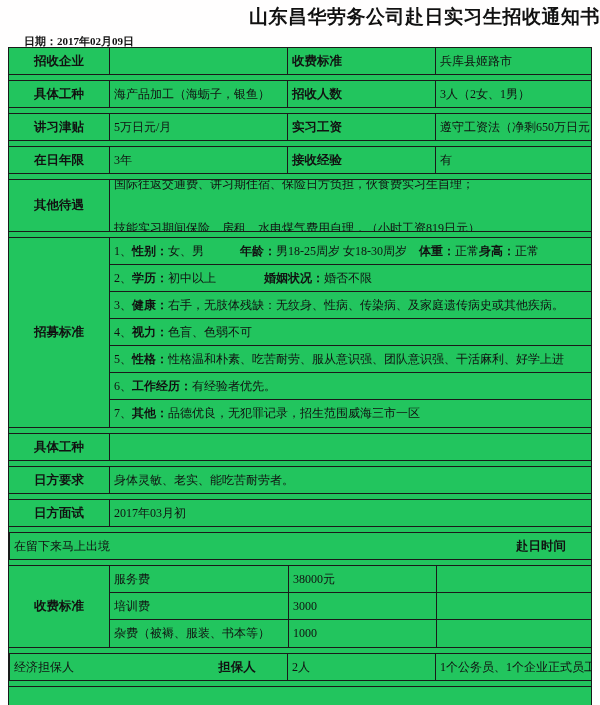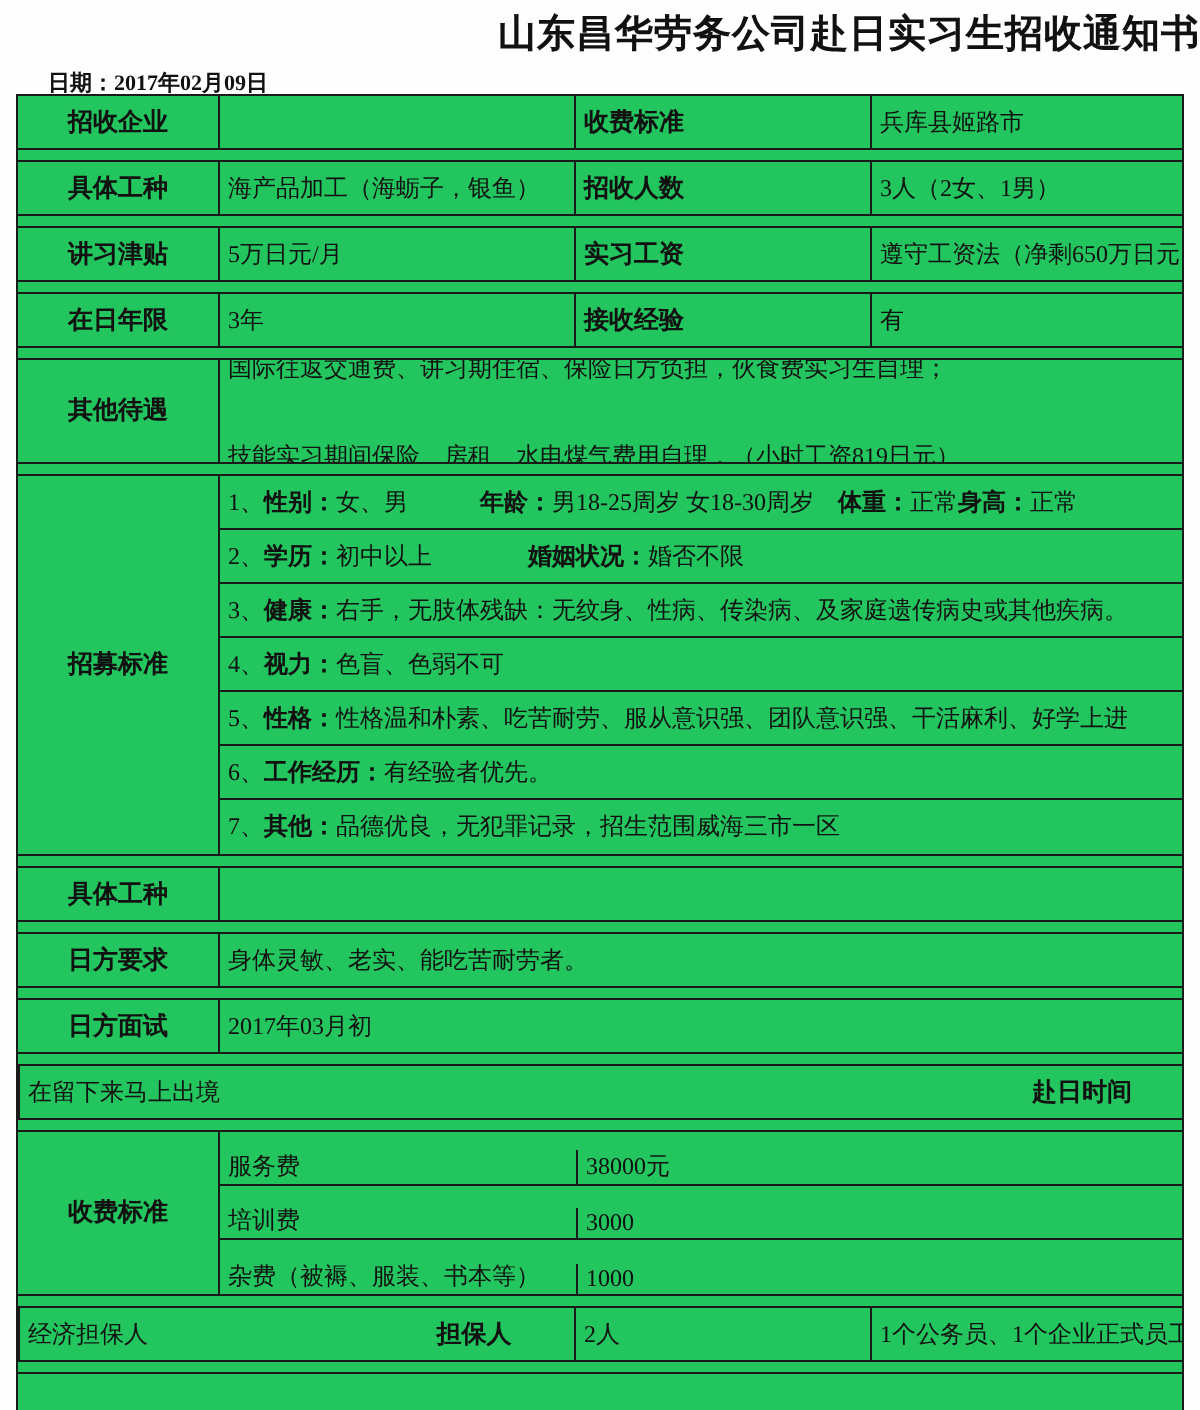--- a/index.html
+++ b/index.html
@@ -65,21 +65,21 @@
     height: 27px;
     border-bottom: 1px solid #1a1a1a;
     display: flex;
     align-items: center;
     font-size: 12px;
     padding: 0 4px;
     white-space: nowrap;
     overflow: hidden;
   }
   .stack-item:last-child { border-bottom: none; }
-  .fee-row { height: 27px; border-bottom: 1px solid #1a1a1a; display: flex; align-items: flex-end; }
+  .fee-row { height: 27px; border-bottom: 1px solid #1a1a1a; display: flex; }
   .fee-row:last-child { border-bottom: none; }
   .fee-name { width: 178px; flex: none; font-size: 12px; padding: 0 4px; display: flex; align-items: center; white-space: nowrap; overflow: hidden; }
   .fee-amount { width: 148px; flex: none; border-left: 1px solid #1a1a1a; font-size: 12px; padding: 0 4px; display: flex; align-items: center; }
   .fee-empty { flex: 1; border-left: 1px solid #1a1a1a; }
   .benefit-cell { flex: 1; border-left: 1px solid #1a1a1a; font-size: 12px; padding: 2px 4px; display: flex; flex-direction: column; justify-content: center; line-height: 20px; white-space: nowrap; overflow: hidden; gap: 24px; }
   .b { font-weight: bold; }
 </style>
 </head>
 <body>
 

